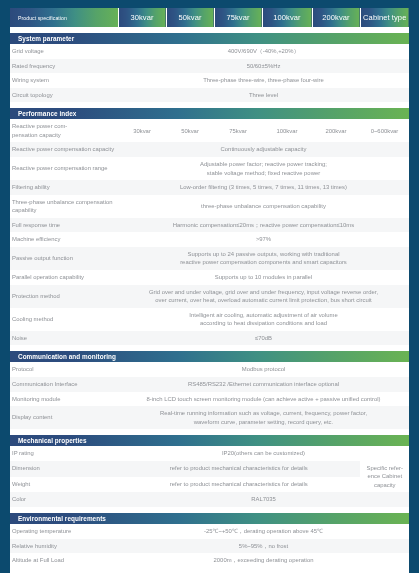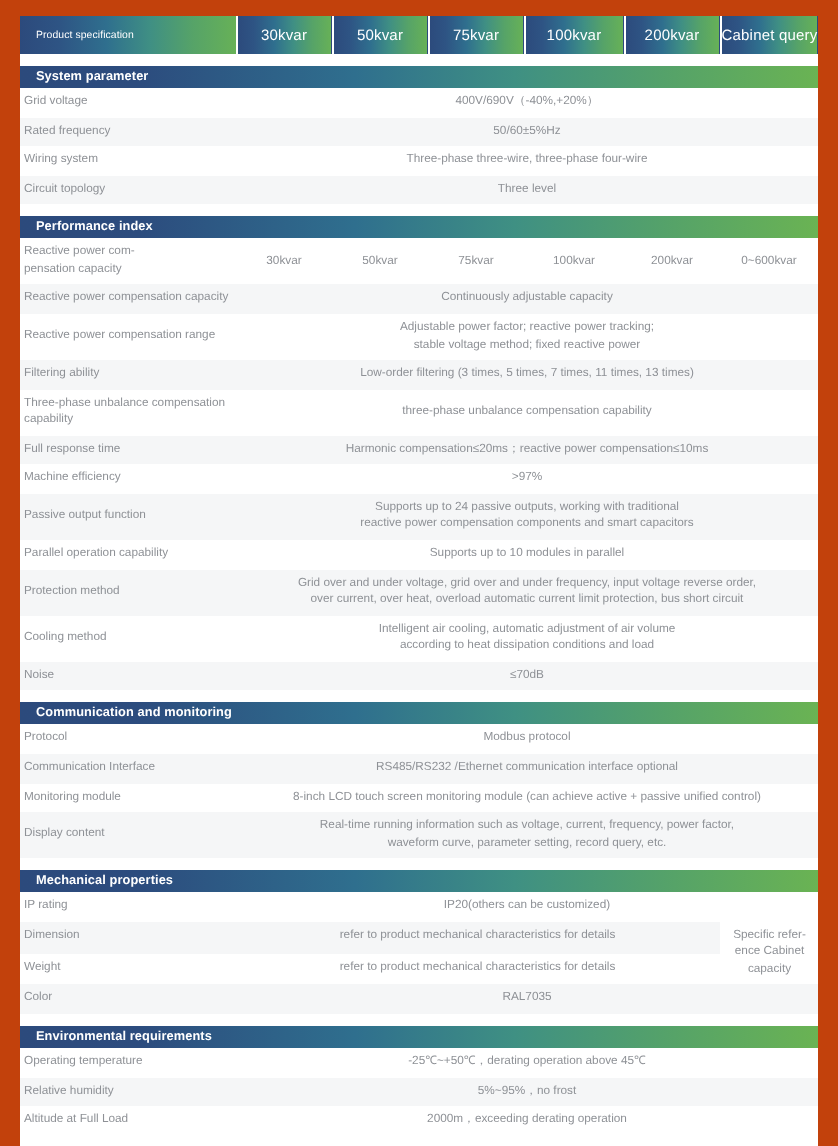--- a/index.html
+++ b/index.html
@@ -11,21 +11,21 @@
     width: 419px;
     height: 573px;
     font-family: "Liberation Sans", sans-serif;
     -webkit-font-smoothing: antialiased;
   }
   .sheet {
     width: 419px;
     height: 573px;
     box-sizing: border-box;
     padding: 8px 10px 0 10px;
-    background: #c2410c;
+    background: #0c4a6e;
   }
   table.spec {
     width: 399px;
     border-collapse: collapse;
     table-layout: fixed;
   }
   
   tr.head-row td {
     height: 19px;
     background: linear-gradient(90deg,
@@ -115,21 +115,21 @@
       <col style="width:49px">
     </colgroup>
     <tbody id="table-body">
         <tr class="head-row">
           <td class="head-first">Product specification</td>
           <td>30kvar</td>
           <td>50kvar</td>
           <td>75kvar</td>
           <td>100kvar</td>
           <td>200kvar</td>
-          <td>Cabinet query</td>
+          <td>Cabinet type</td>
         </tr>
         <tr class="spacer-row">
           <td colspan="7"></td>
         </tr>
         <tr class="section-row">
           <td colspan="7">System parameter</td>
         </tr>
         <tr class="data-row">
           <td class="label">Grid voltage</td>
           <td class="value" colspan="6">400V/690V（-40%,+20%）</td>

